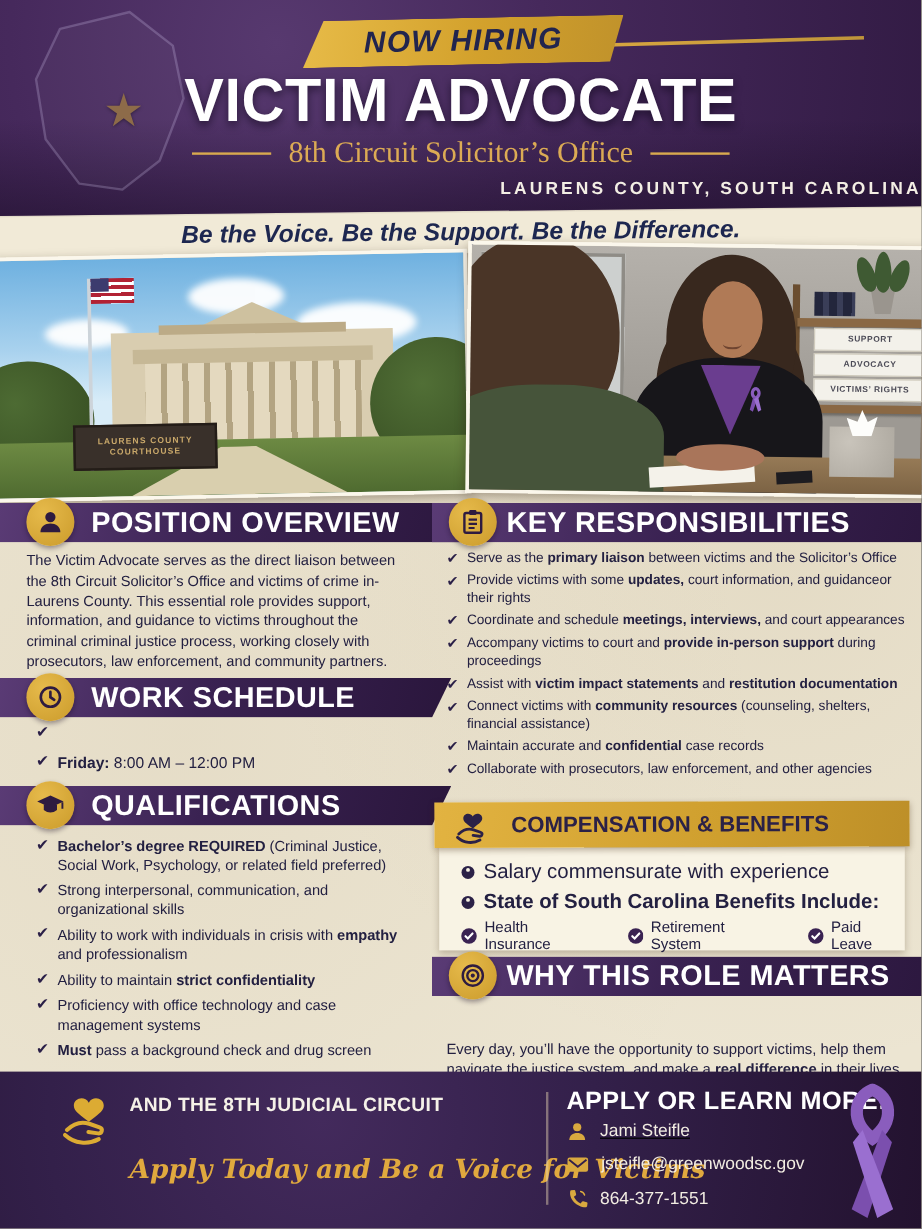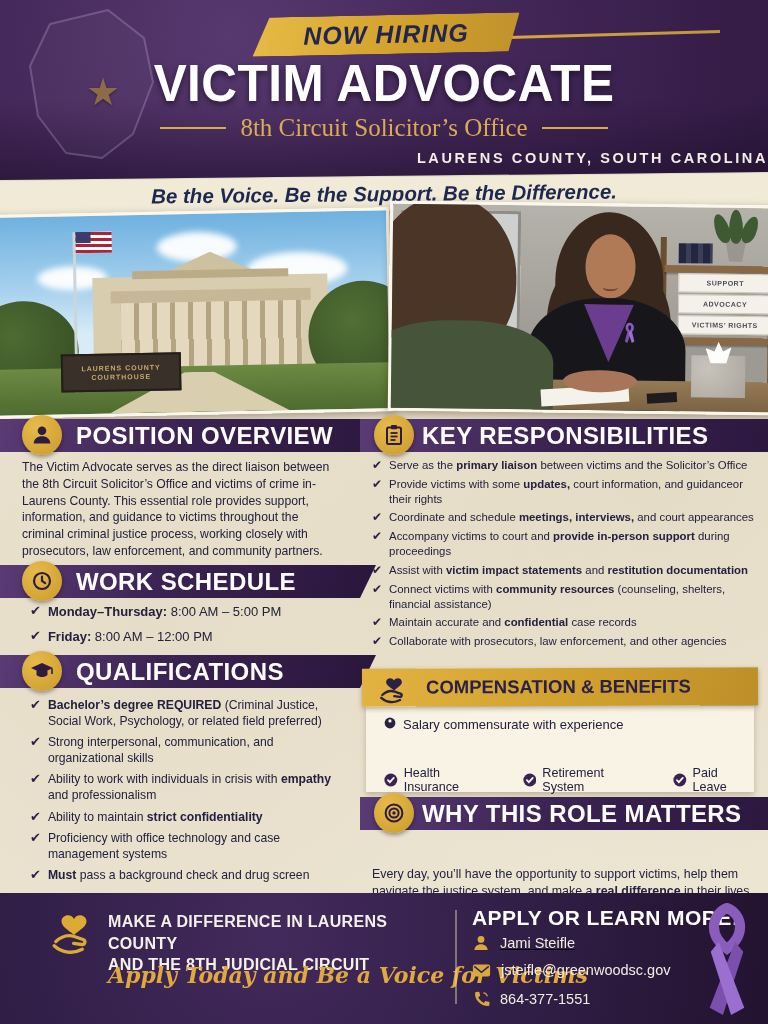--- a/index.html
+++ b/index.html
@@ -127,21 +127,21 @@
   .kr .check-item .ck{font-size:12px;}
   
   .comp-banner{position:absolute;left:362px;top:668px;width:396px;height:38px;z-index:2;
         background:linear-gradient(100deg,#e2b341 0%,#cf9f2e 60%,#bd8f28 100%);
         display:flex;align-items:center;transform:rotate(-.2deg);
         box-shadow:0 2px 5px rgba(60,35,10,.35);}
   .comp-banner .bar-title{color:#2b2147;font-weight:700;font-size:18.5px;margin-left:64px;}
   .comp-banner .hh{position:absolute;left:16px;top:4px;}
   .comp-panel{position:absolute;left:366px;top:706px;width:388px;height:86px;z-index:1;
         background:#f8f3e4;box-shadow:0 3px 6px rgba(60,40,15,.25);padding:0;}
-  .pin-row{position:absolute;display:flex;gap:7px;color:#232041;font-size:13px;}
+  .pin-row{position:absolute;display:flex;align-items:center;gap:7px;color:#232041;font-size:17px;}
   .pin-row b{font-weight:700;}
   .benefit-row{position:absolute;display:flex;gap:26px;}
   .benefit{display:flex;align-items:center;gap:6px;color:#232041;font-size:12.6px;}
   
   .footer{position:absolute;left:0;top:893px;width:768px;height:131px;z-index:3;
         background:radial-gradient(circle at 35% 30%,#432a5c 0%,#33204a 45%,#23122f 100%);}
   .foot-head{position:absolute;left:108px;top:911px;width:350px;z-index:4;color:#f5f1e8;
         font-weight:700;font-size:16px;line-height:1.35;letter-spacing:.3px;}
   .foot-script{position:absolute;left:108px;top:962px;z-index:4;color:#e0a93e;
         font-family:"DejaVu Serif",serif;font-style:italic;font-weight:700;font-size:22px;}
@@ -261,21 +261,20 @@
   </div>
   <div class="icon-circle" style="left:22px;top:561px;">
     <svg width="22" height="22" viewBox="0 0 22 22">
         <circle cx="11" cy="11" r="8" fill="none" stroke="#2e1b40" stroke-width="2.2"></circle>
         <path d="M11 6.6 V11 l3.2 2.2" fill="none" stroke="#2e1b40" stroke-width="2.2" stroke-linecap="round"></path>
       </svg>
   </div>
   <div class="check-list" style="left:30px;top:603px;width:310px;gap:8px;">
     <div class="check-item">
       <span class="ck">✔</span>
-      <span class="txt" style="font-size:13px;"><b>Monday–Thursday:</b><span> 8:00 AM – 5:00 PM</span></span>
     </div>
     <div class="check-item">
       <span class="ck">✔</span>
       <span class="txt" style="font-size:13px;"><b>Friday:</b><span> 8:00 AM – 12:00 PM</span></span>
     </div>
   </div>
 
   <div class="bar" style="left:0;top:655px;width:300px;padding-left:76px;">
     <span class="bar-title">QUALIFICATIONS</span>
   </div>
@@ -369,20 +368,27 @@
     <span class="bar-title">COMPENSATION &amp; BENEFITS</span>
   </div>
   <div class="comp-panel">
     <div class="pin-row" style="left:18px;top:11px;">
       <svg width="12" height="12" viewBox="0 0 12 12">
           <circle cx="6" cy="6" r="5.4" fill="#2b2147"></circle>
           <circle cx="6" cy="3.9" r="1.6" fill="#f8f3e4"></circle>
         </svg>
       <span><span>Salary commensurate with experience</span></span>
     </div>
+    <div class="pin-row" style="left:18px;top:36px;">
+      <svg width="12" height="12" viewBox="0 0 12 12">
+          <circle cx="6" cy="6" r="5.4" fill="#2b2147"></circle>
+          <circle cx="6" cy="3.9" r="1.6" fill="#f8f3e4"></circle>
+        </svg>
+      <span><b>State of South Carolina Benefits Include:</b></span>
+    </div>
     <div class="benefit-row" style="left:18px;top:60px;">
       <div class="benefit">
         <svg width="14" height="14" viewBox="0 0 14 14">
             <circle cx="7" cy="7" r="6.6" fill="#3a2252"></circle>
             <path d="M4 7.2 l2 2 4-4.4" fill="none" stroke="#fff" stroke-width="1.8" stroke-linecap="round"></path>
           </svg>
         <span>Health Insurance</span>
       </div>
       <div class="benefit">
         <svg width="14" height="14" viewBox="0 0 14 14">
@@ -413,21 +419,20 @@
   </div>
   <div class="body-text" style="left:372px;top:838px;width:388px;font-size:12.4px;line-height:1.36;margin-top:28px;"><span>Every day, you’ll have the opportunity to support victims, help them navigate the justice system, and make a </span><b>real difference</b><span> in their lives during some of their most </span><b>challenging</b><span> moments.</span></div>
 
   <div class="footer"></div>
   <svg class="hh-foot" width="48" height="48" viewBox="0 0 30 30">
     <path d="M15 6.8 C12.8 3 7.2 4.4 7.2 8.4 c0 3.2 4.2 5.2 7.8 8.4 3.6-3.2 7.8-5.2 7.8-8.4 0-4-5.6-5.4-7.8-1.6z" fill="#dcab33"></path>
     <path d="M3.6 21 c4-3.8 8-4.4 11.6-3.2 l5.4 1.9 c2 .7 1.3 3.4-.8 3.1 l-5-.7" fill="none" stroke="#dcab33" stroke-width="2.1" stroke-linecap="round"></path>
     <path d="M2.6 23.6 c5 4.6 12 5.2 17.6 2.2" fill="none" stroke="#dcab33" stroke-width="2.1" stroke-linecap="round"></path>
   </svg>
   <div class="foot-head">
-    <div>MAKE A DIFFERENCE IN LAURENS COUNTY</div>
     <div>AND THE 8TH JUDICIAL CIRCUIT</div>
   </div>
   <div class="foot-script">Apply Today and Be a Voice for Victims</div>
   <div class="foot-divider"></div>
   <div class="apply-head">APPLY OR LEARN MORE:</div>
   <div class="contact-row" style="top:934px;text-decoration:underline;">
     <svg width="18" height="18" viewBox="0 0 18 18">
         <circle cx="9" cy="5.4" r="3.4" fill="#d9a93f"></circle>
         <path d="M2.4 16 c0-3.6 3-5.8 6.6-5.8 s6.6 2.2 6.6 5.8z" fill="#d9a93f"></path>
       </svg>

